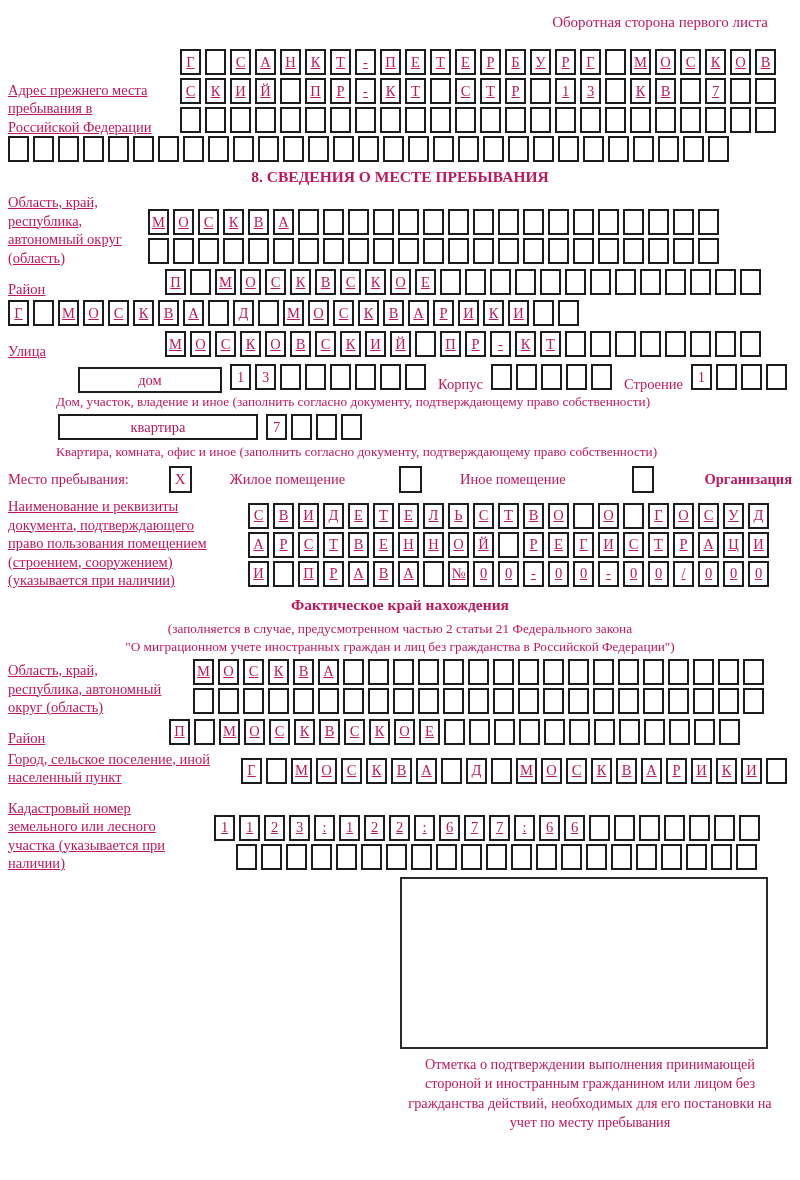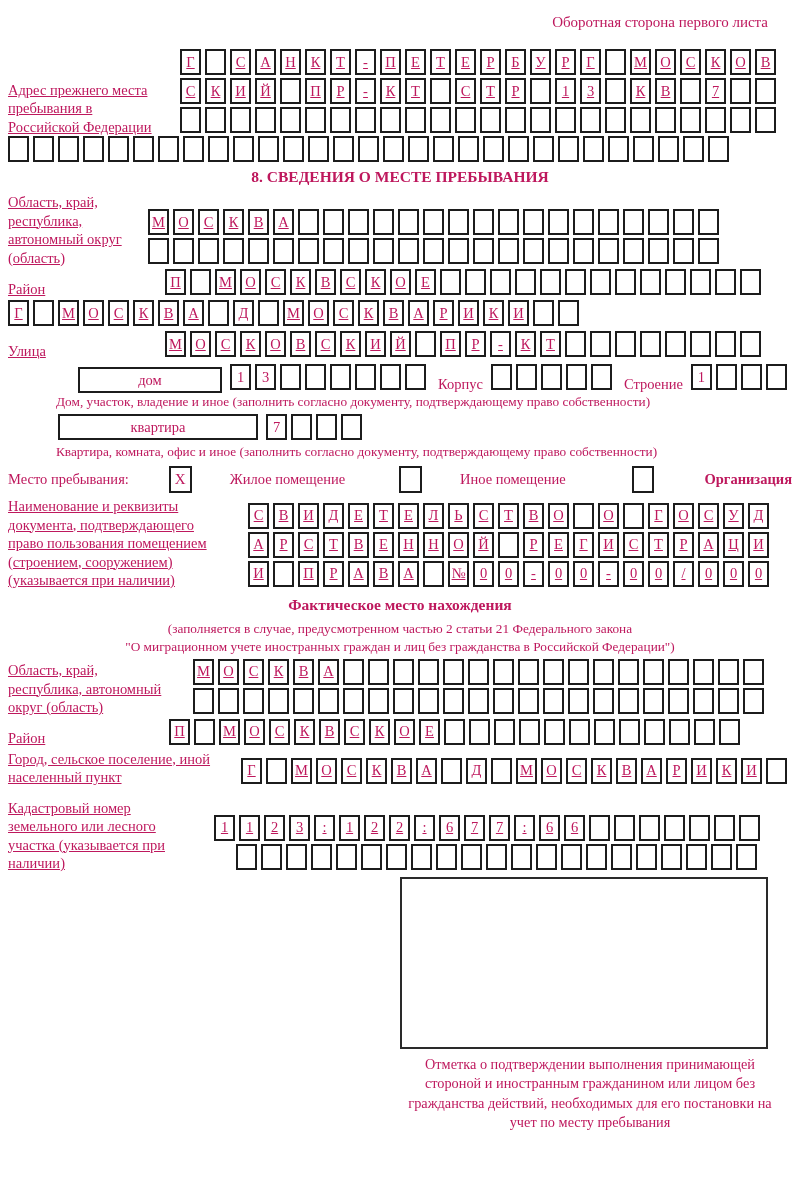--- a/index.html
+++ b/index.html
@@ -450,21 +450,21 @@
           <span class="cell">0</span>
           <span class="cell">0</span>
           <span class="cell">/</span>
           <span class="cell">0</span>
           <span class="cell">0</span>
           <span class="cell">0</span>
         </div>
     </div>
   </div>
 
-  <div class="h-bold mt6">Фактическое место нахождения</div>
+  <div class="h-bold mt6">Фактическое край нахождения</div>
   <div class="note">(заполняется в случае, предусмотренном частью 2 статьи 21 Федерального закона</div>
   <div class="note" style="margin-top:-2px;">"О миграционном учете иностранных граждан и лиц без гражданства в Российской Федерации")</div>
 
   <div class="frow mt2">
     <div class="flabel" style="width:176px;padding-right:10px;">Область, край, республика, автономный округ (область)</div>
     <div class="fgrid">
       <div class="boxrow">
           <span class="cell">М</span>
           <span class="cell">О</span>
           <span class="cell">С</span>

